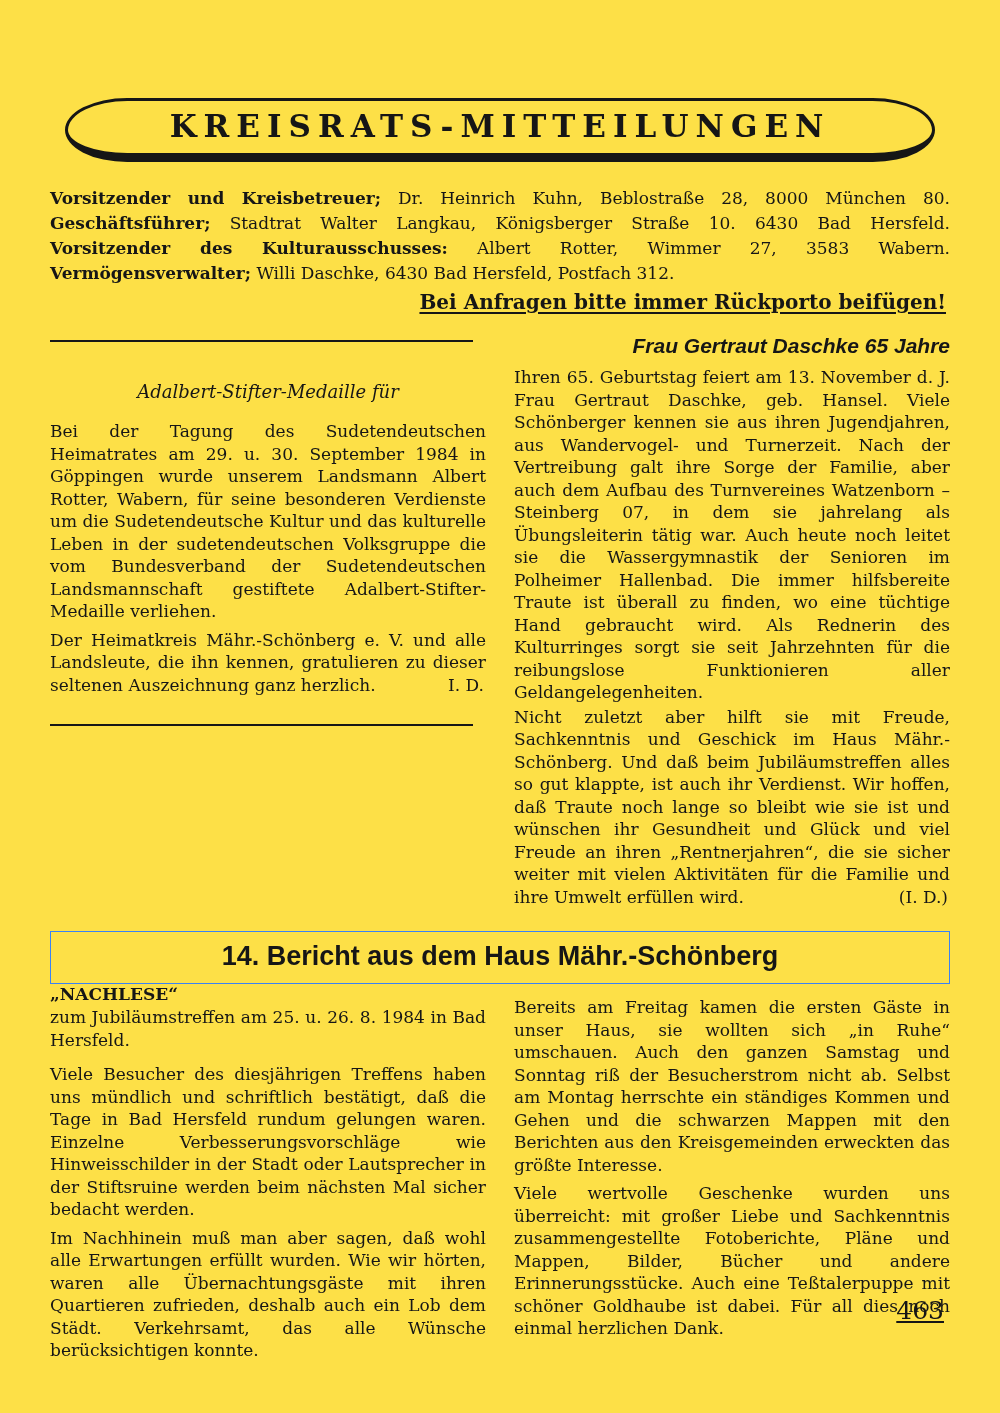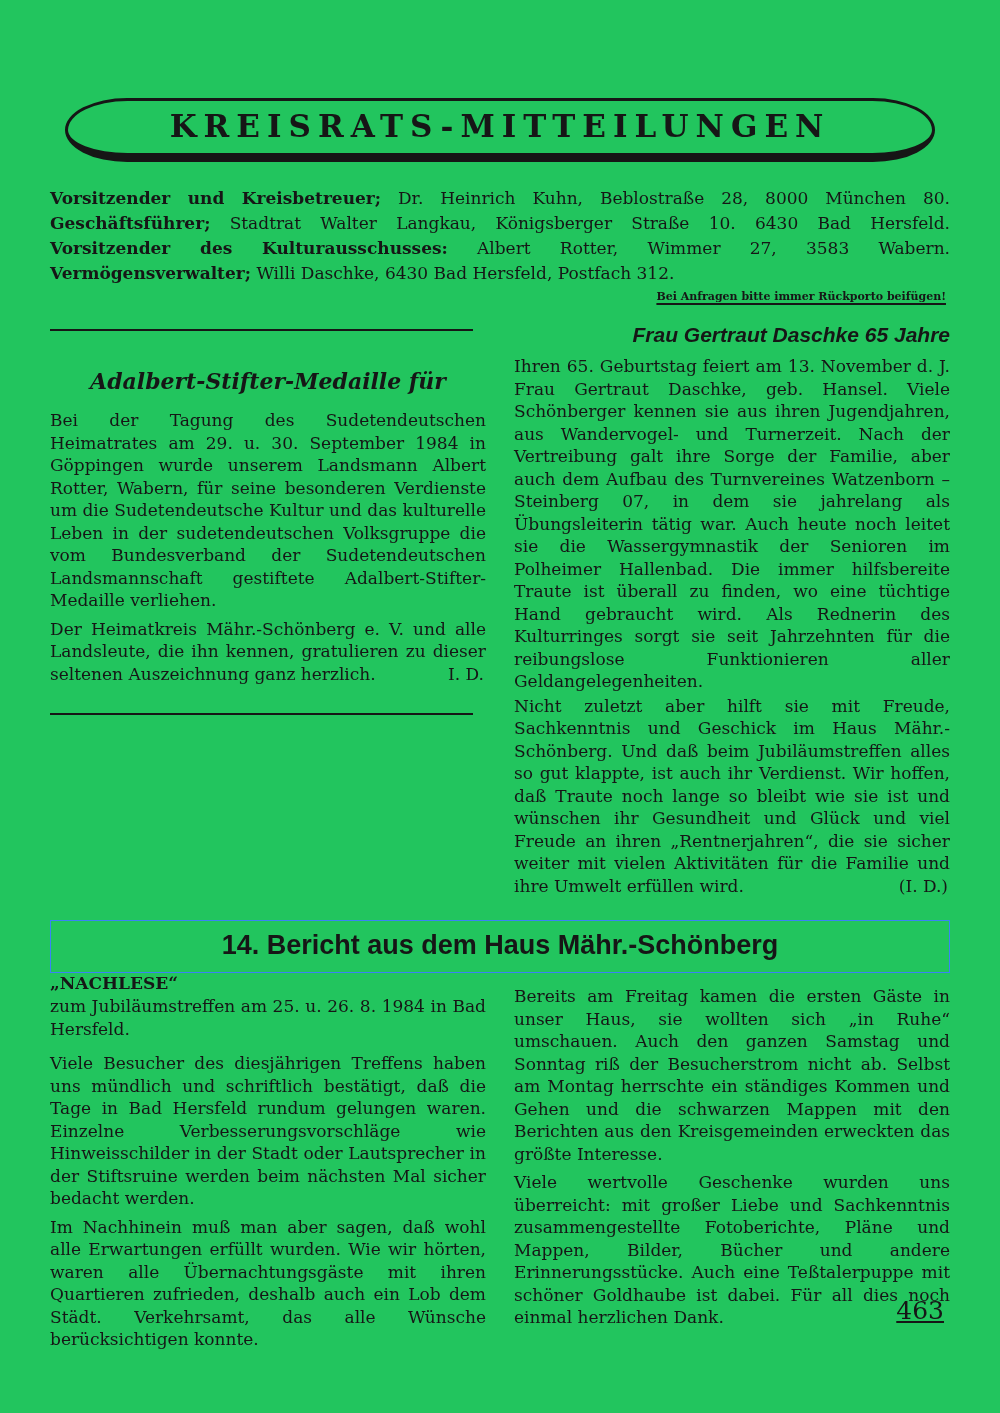--- a/index.html
+++ b/index.html
@@ -2,21 +2,21 @@
 <html lang="de"><head>
 <meta charset="utf-8">
 <style>
   html, body { margin: 0; padding: 0; background: #e9e8e4; }
   .page {
     width: 1000px;
     height: 1413px;
     box-sizing: border-box;
     margin: 0 auto;
     padding: 98px 50px 40px;
-    background: #22c55e;
+    background: #fde047;
     color: #161616;
     font-family: "DejaVu Serif", serif;
     position: relative;
     overflow: hidden;
   }
 
   
   .masthead {
     width: 96%;
     margin: 0 auto;
@@ -38,21 +38,21 @@
     margin: 24px 0 0;
     text-align: justify;
     font-size: 17px;
     line-height: 25px;
   }
   .officers b { font-weight: bold; }
 
   .notice {
     margin: 4px 4px 0 0;
     text-align: right;
-    font-size: 11px;
+    font-size: 20px;
     font-weight: bold;
   }
   .notice-text {
     text-decoration: underline;
     text-decoration-thickness: 2px;
     text-underline-offset: 3px;
   }
 
   
   .columns { display: flex; gap: 28px; }
@@ -60,22 +60,22 @@
   .section-two { }
   .col { flex: 1 1 0; min-width: 0; }
 
   .rule { height: 2px; background: #161616; width: 97%; }
   .rule-top { margin: 6px 0 36px; }
   .rule-bottom { margin: 28px 0 0; }
 
   .serif-head {
     font-family: "DejaVu Serif", serif;
     font-style: italic;
-    font-weight: bold;
-    font-size: 22px;
+    font-weight: normal;
+    font-size: 18px;
     line-height: 28px;
     text-align: center;
     margin: 0 0 14px;
   }
   .serif-head span { display: block; }
 
   .sans-head {
     font-family: "Liberation Sans", sans-serif;
     font-style: italic;
     font-weight: bold;

